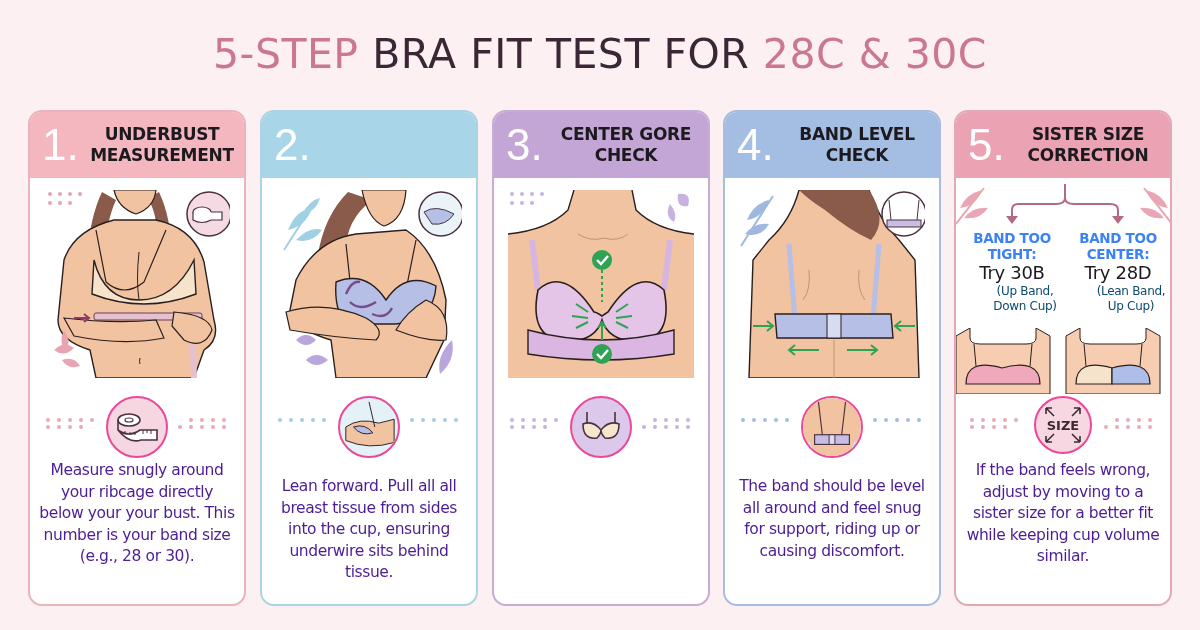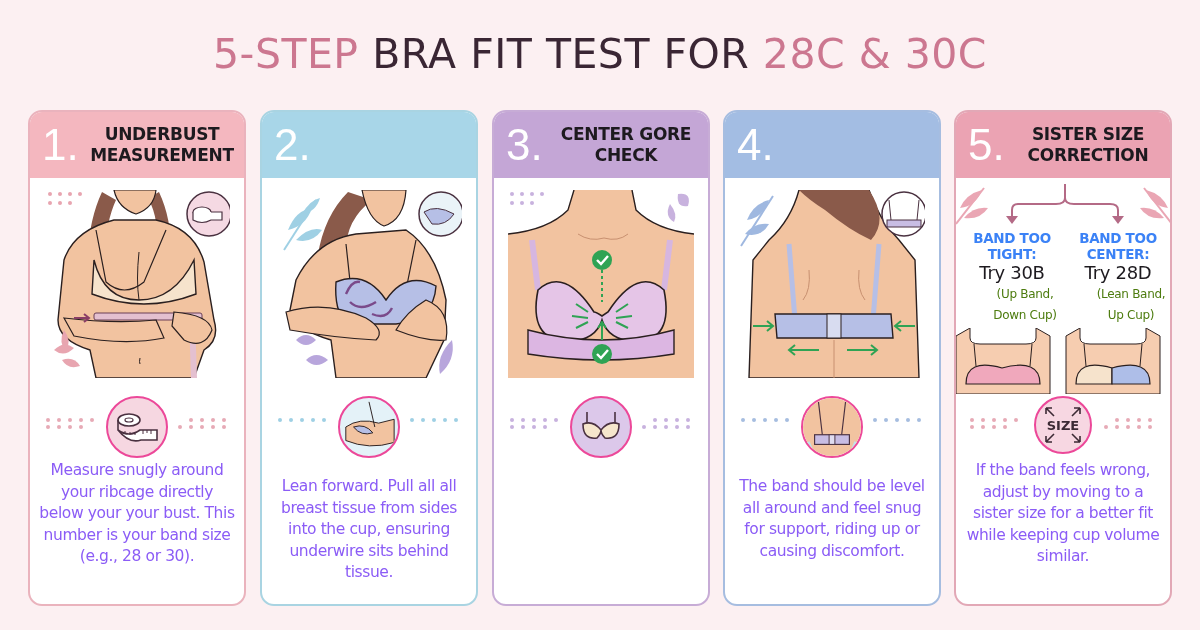--- a/index.html
+++ b/index.html
@@ -48,35 +48,35 @@
   .dots { position: absolute; top: 24px; display: grid; grid-template-columns: repeat(5, 8px); gap: 3px 3px; }
   .dots i { display: block; width: 4px; height: 4px; border-radius: 50%; }
   .badge {
     position: absolute; left: 50%; top: 2px; transform: translateX(-50%);
     width: 62px; height: 62px; border-radius: 50%; border: 2px solid #ec4899;
     display: flex; align-items: center; justify-content: center; overflow: hidden;
   }
   .desc {
     position: absolute; left: 8px; right: 8px; top: 348px;
     font-family: "DejaVu Sans", sans-serif; font-size: 15.5px; line-height: 21.5px;
-    text-align: center; color: #8b5cf6; letter-spacing: -0.4px;
+    text-align: center; color: #4c1d95; letter-spacing: -0.4px;
   }
 
   
   .c1 { left: 0;   border-color: #eab3bd; } .c1 .card-header { background: #f4b7bf; }
   .c2 { left: 232px; border-color: #a9d4e2; } .c2 .card-header { background: #a8d6e8; }
   .c3 { left: 464px; border-color: #c7acd6; } .c3 .card-header { background: #c4a6d6; }
   .c4 { left: 695px; border-color: #a6bde0; } .c4 .card-header { background: #a3bde3; }
   .c5 { left: 926px; border-color: #e2a8b6; } .c5 .card-header { background: #eba3b3; }
 
   .sister { position: absolute; left: 0; top: 66px; width: 100%; height: 220px; }
   .sis-col { position: absolute; top: 52px; width: 100px; text-align: center; }
   .sis-head { font-weight: bold; font-size: 13.5px; line-height: 16px; color: #3b82f6; letter-spacing: -0.3px; }
   .sis-try { font-size: 18px; line-height: 22px; color: #1d1a1f; font-family: "DejaVu Sans", sans-serif; letter-spacing: -0.3px; }
-  .sis-note { font-size: 12px; line-height: 21px; color: #4d7c0f; letter-spacing: -0.3px; margin-left: 26px; }
+  .sis-note { font-size: 12px; line-height: 15px; color: #0c4a6e; letter-spacing: -0.3px; margin-left: 26px; }
   .size-txt { font-weight: bold; font-size: 13px; color: #3c2a35; font-family: "DejaVu Sans", sans-serif; }
 </style>
 </head>
 <body>
 
 <div class="title">
   <span class="accent">5-STEP</span><span class="dark"> BRA FIT TEST FOR </span><span class="accent">28C &amp; 30C</span>
 </div>
 
 <div class="cards">
@@ -277,20 +277,21 @@
           <i style="background:#c8b2de"></i>
           <i style="background:#c8b2de"></i>
           <i style="background:#c8b2de"></i>
       </div>
     </div>
   </div>
 
   <div class="card c4">
     <div class="card-header">
       <span class="step-num">4.</span>
+      <span class="step-title">BAND LEVEL CHECK</span>
     </div>
     <div class="illus">
       <svg width="186" height="188" viewBox="0 0 186 188">
         <g fill="#9fb8e0">
             <path d="M8 30 Q14 14 30 10 Q24 28 8 30Z"></path>
             <path d="M6 44 Q16 32 30 34 Q22 48 6 44Z"></path>
             <path d="M2 56 L34 6" stroke="#9fb8e0" stroke-width="2"></path>
           </g>
         <path d="M60 0 L130 0 Q140 30 160 50 L176 70 L180 188 L10 188 L14 70 L30 50 Q52 30 60 0Z" fill="#f2c3a0" stroke="#2a1f1f" stroke-width="1.4"></path>
         <path d="M60 0 L130 0 Q150 30 132 50 Q110 40 86 20 Q70 10 60 0Z" fill="#8a5a4a"></path>

